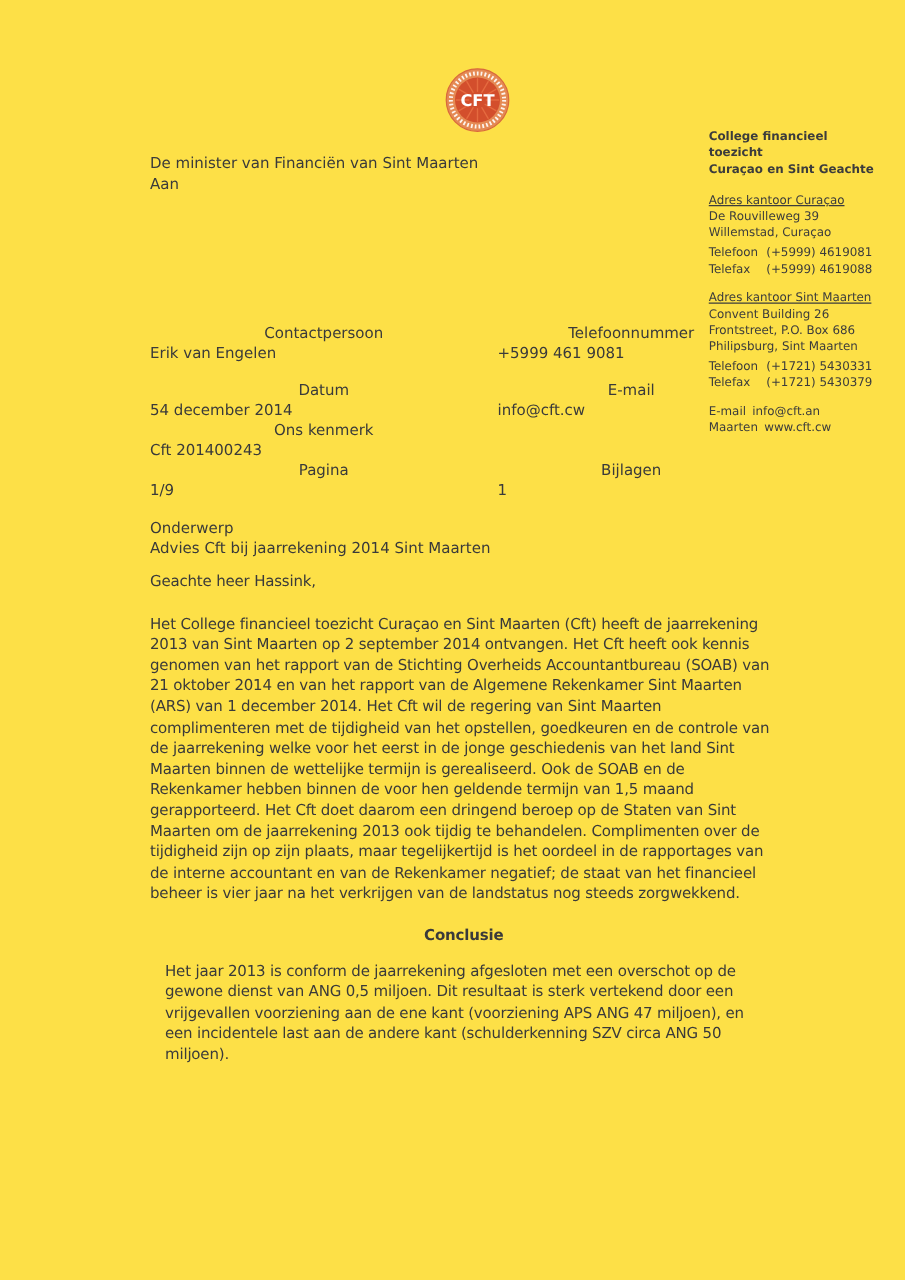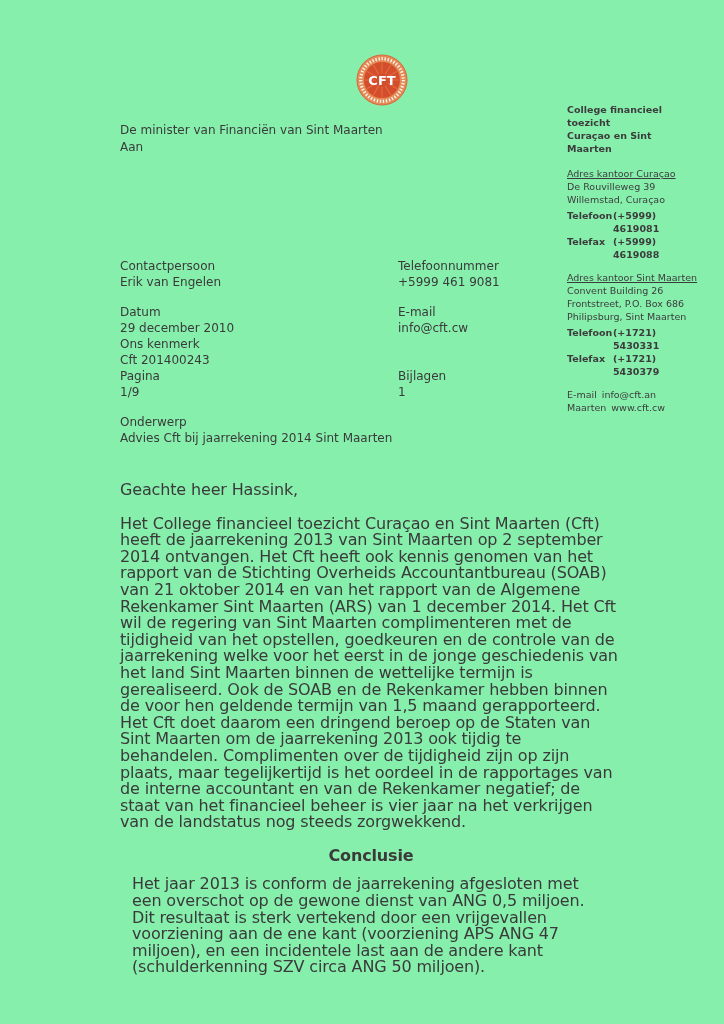--- a/index.html
+++ b/index.html
@@ -4,21 +4,21 @@
 <style>
   html, body {
     margin: 0;
     padding: 0;
     background: #ffffff;
   }
   .page {
     position: relative;
     width: 724px;
     height: 1024px;
-    background: #86efac;
+    background: #fde047;
     font-family: "DejaVu Sans", "Liberation Sans", sans-serif;
     color: #3a3a3a;
     overflow: hidden;
   }
 
   
   .logo {
     position: absolute;
     left: 356px;
     top: 54px;
@@ -44,21 +44,20 @@
     margin-bottom: 10px;
   }
   .office-heading {
     text-decoration: underline;
   }
   .phones {
     margin-top: 3px;
   }
   .phone-row {
     display: flex;
-    font-weight: bold;
   }
   .phone-row .p-label {
     width: 46px;
     flex: 0 0 46px;
   }
   .contact-block {
     margin-top: 8px;
   }
   .contact-row {
     display: flex;
@@ -87,36 +86,37 @@
   }
   .meta-row {
     display: grid;
     grid-template-columns: 278px 1fr;
   }
   .meta-row.gap-after {
     margin-bottom: 14px;
   }
   .meta-cell .m-label {
     display: block;
+    text-align: center;
   }
   .meta-cell .m-value {
     display: block;
     min-height: 16px;
   }
   .subject-block {
     margin-top: 14px;
   }
 
   
   .body-block {
     position: absolute;
     left: 120px;
-    top: 482px;
+    top: 457px;
     width: 502px;
-    font-size: 16px;
+    font-size: 12px;
     line-height: 16.6px;
     letter-spacing: -0.15px;
   }
   .salutation {
     margin: 0 0 17px 0;
   }
   .para {
     margin: 0 0 17px 0;
   }
   .conclusion-heading {
@@ -153,21 +153,21 @@
         <line x1="29.5" y1="19.9" x2="34.5" y2="11.3"></line>
         <line x1="32.1" y1="22.5" x2="40.7" y2="17.5"></line>
       </g>
       <text x="26" y="31" text-anchor="middle" font-family="DejaVu Sans, sans-serif" font-size="13" font-weight="bold" fill="#ffffff">CFT</text>
     </svg>
   </div>
 
   <div class="sidebar">
     <div class="org-title">
       <div>College financieel toezicht</div>
-      <div>Curaçao en Sint Maarten</div>
+      <div>Curaçao en Sint Geachte</div>
     </div>
 
     <div class="office">
       <div class="office-heading">Adres kantoor Curaçao</div>
       <div>De Rouvilleweg 39</div>
       <div>Willemstad, Curaçao</div>
       <div class="phones">
         <div class="phone-row">
           <span class="p-label">Telefoon</span>
           <span class="p-value">(+5999) 4619081</span>
@@ -220,21 +220,21 @@
         <span class="m-value">Erik van Engelen</span>
       </div>
       <div class="meta-cell">
         <span class="m-label">Telefoonnummer</span>
         <span class="m-value">+5999 461 9081</span>
       </div>
     </div>
     <div class="meta-row">
       <div class="meta-cell">
         <span class="m-label">Datum</span>
-        <span class="m-value">29 december 2010</span>
+        <span class="m-value">54 december 2014</span>
       </div>
       <div class="meta-cell">
         <span class="m-label">E-mail</span>
         <span class="m-value">info@cft.cw</span>
       </div>
     </div>
     <div class="meta-row">
       <div class="meta-cell">
         <span class="m-label">Ons kenmerk</span>
         <span class="m-value">Cft 201400243</span>

